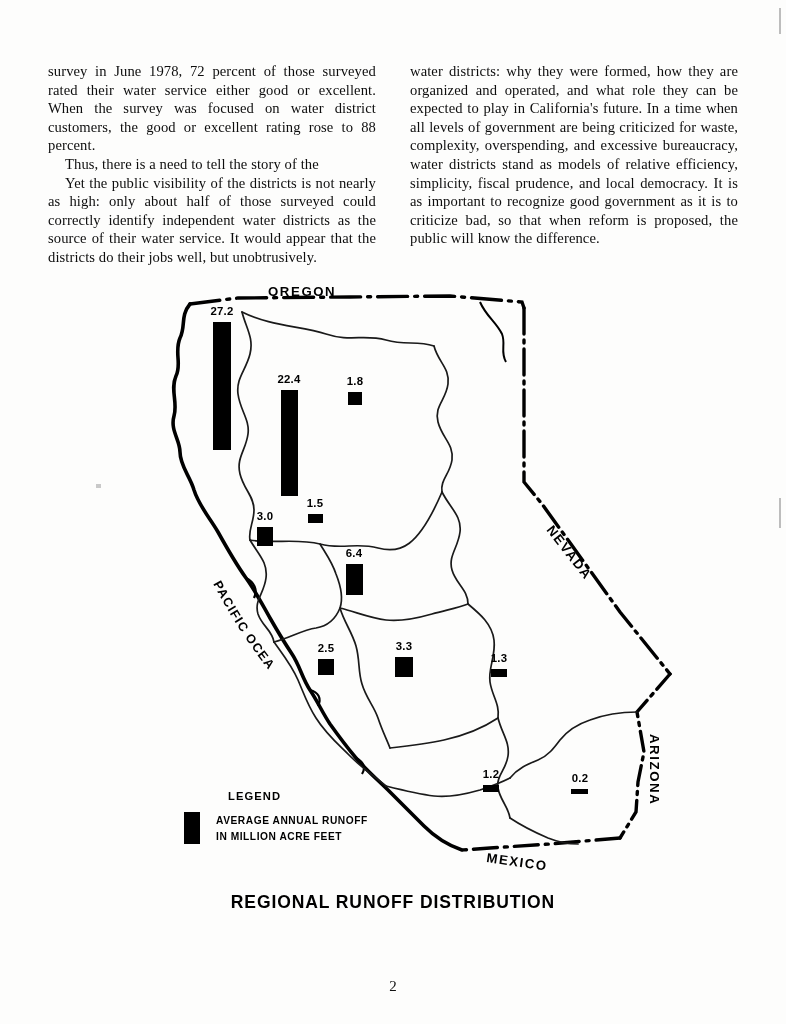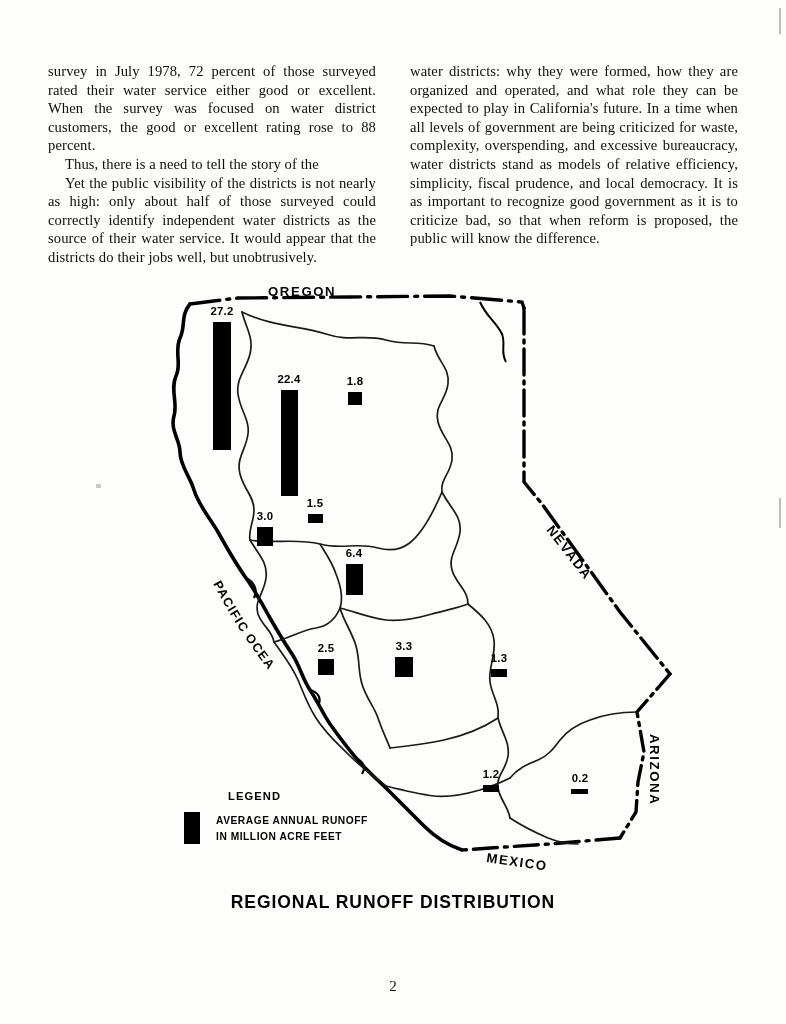--- a/index.html
+++ b/index.html
@@ -113,21 +113,21 @@
 <body>
 
 <div class="page">
 
   <div class="edge-mark em1"></div>
   <div class="edge-mark em2"></div>
   <div class="edge-mark em3"></div>
 
   <div class="columns">
     <div class="col">
-      <p>survey in July 1978, 72 percent of those surveyed rated their water service either good or excellent. When the survey was focused on water district customers, the good or excellent rating rose to 88 percent.</p>
+      <p>survey in June 1978, 72 percent of those surveyed rated their water service either good or excellent. When the survey was focused on water district customers, the good or excellent rating rose to 88 percent.</p>
       <p class="indent">Thus, there is a need to tell the story of the</p>
       <p class="indent">Yet the public visibility of the districts is not nearly as high: only about half of those surveyed could correctly identify independent water districts as the source of their water service. It would appear that the districts do their jobs well, but unobtrusively.</p>
     </div>
     <div class="col">
       <p>water districts: why they were formed, how they are organized and operated, and what role they can be expected to play in California's future. In a time when all levels of government are being criticized for waste, complexity, overspending, and excessive bureaucracy, water districts stand as models of relative efficiency, simplicity, fiscal prudence, and local democracy. It is as important to recognize good government as it is to criticize bad, so that when reform is proposed, the public will know the difference.</p>
     </div>
   </div>
 
   <div class="figure">
     <div class="map-wrap">

